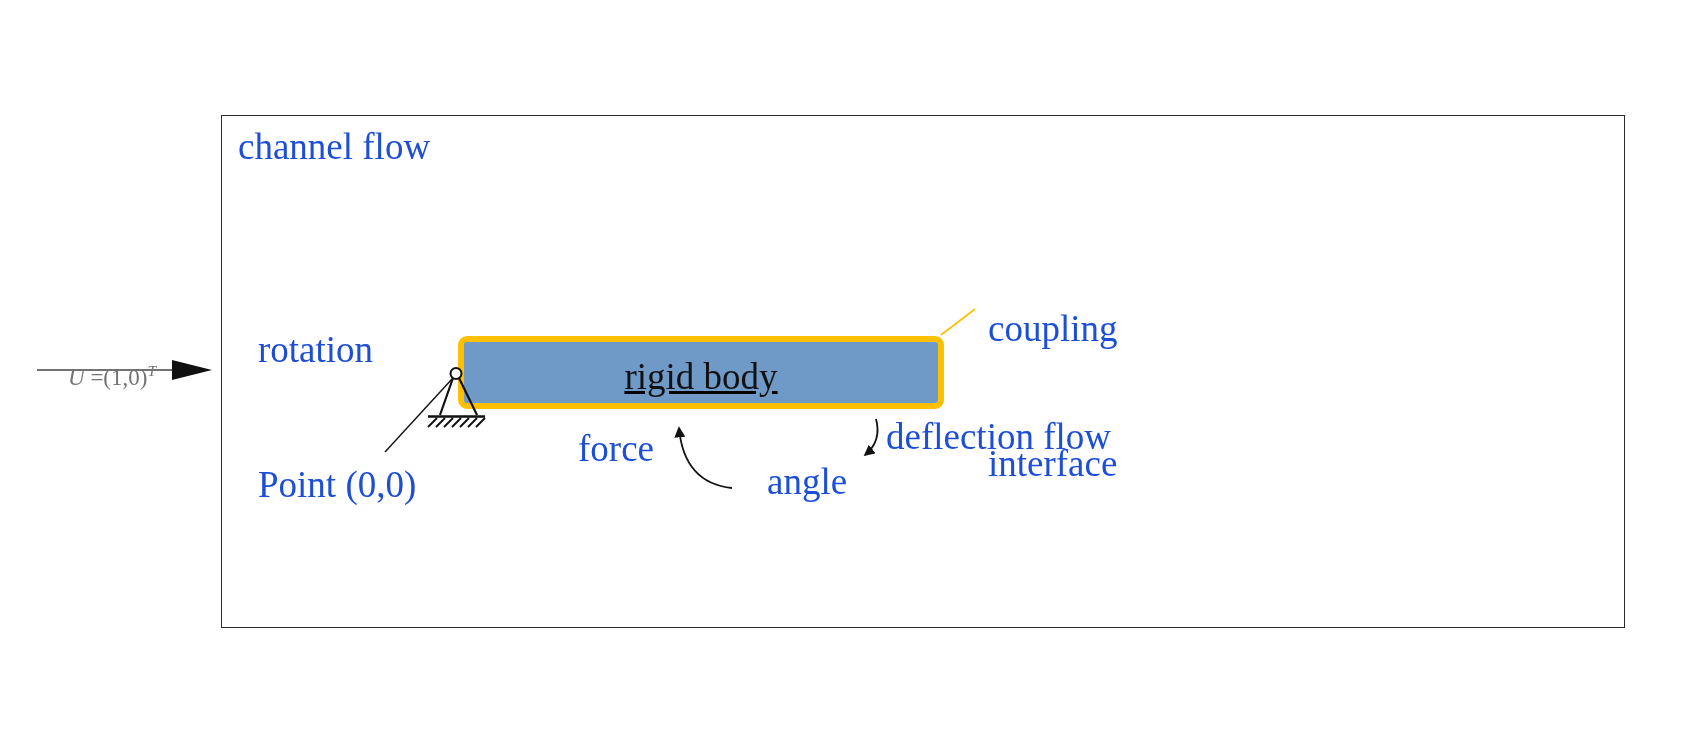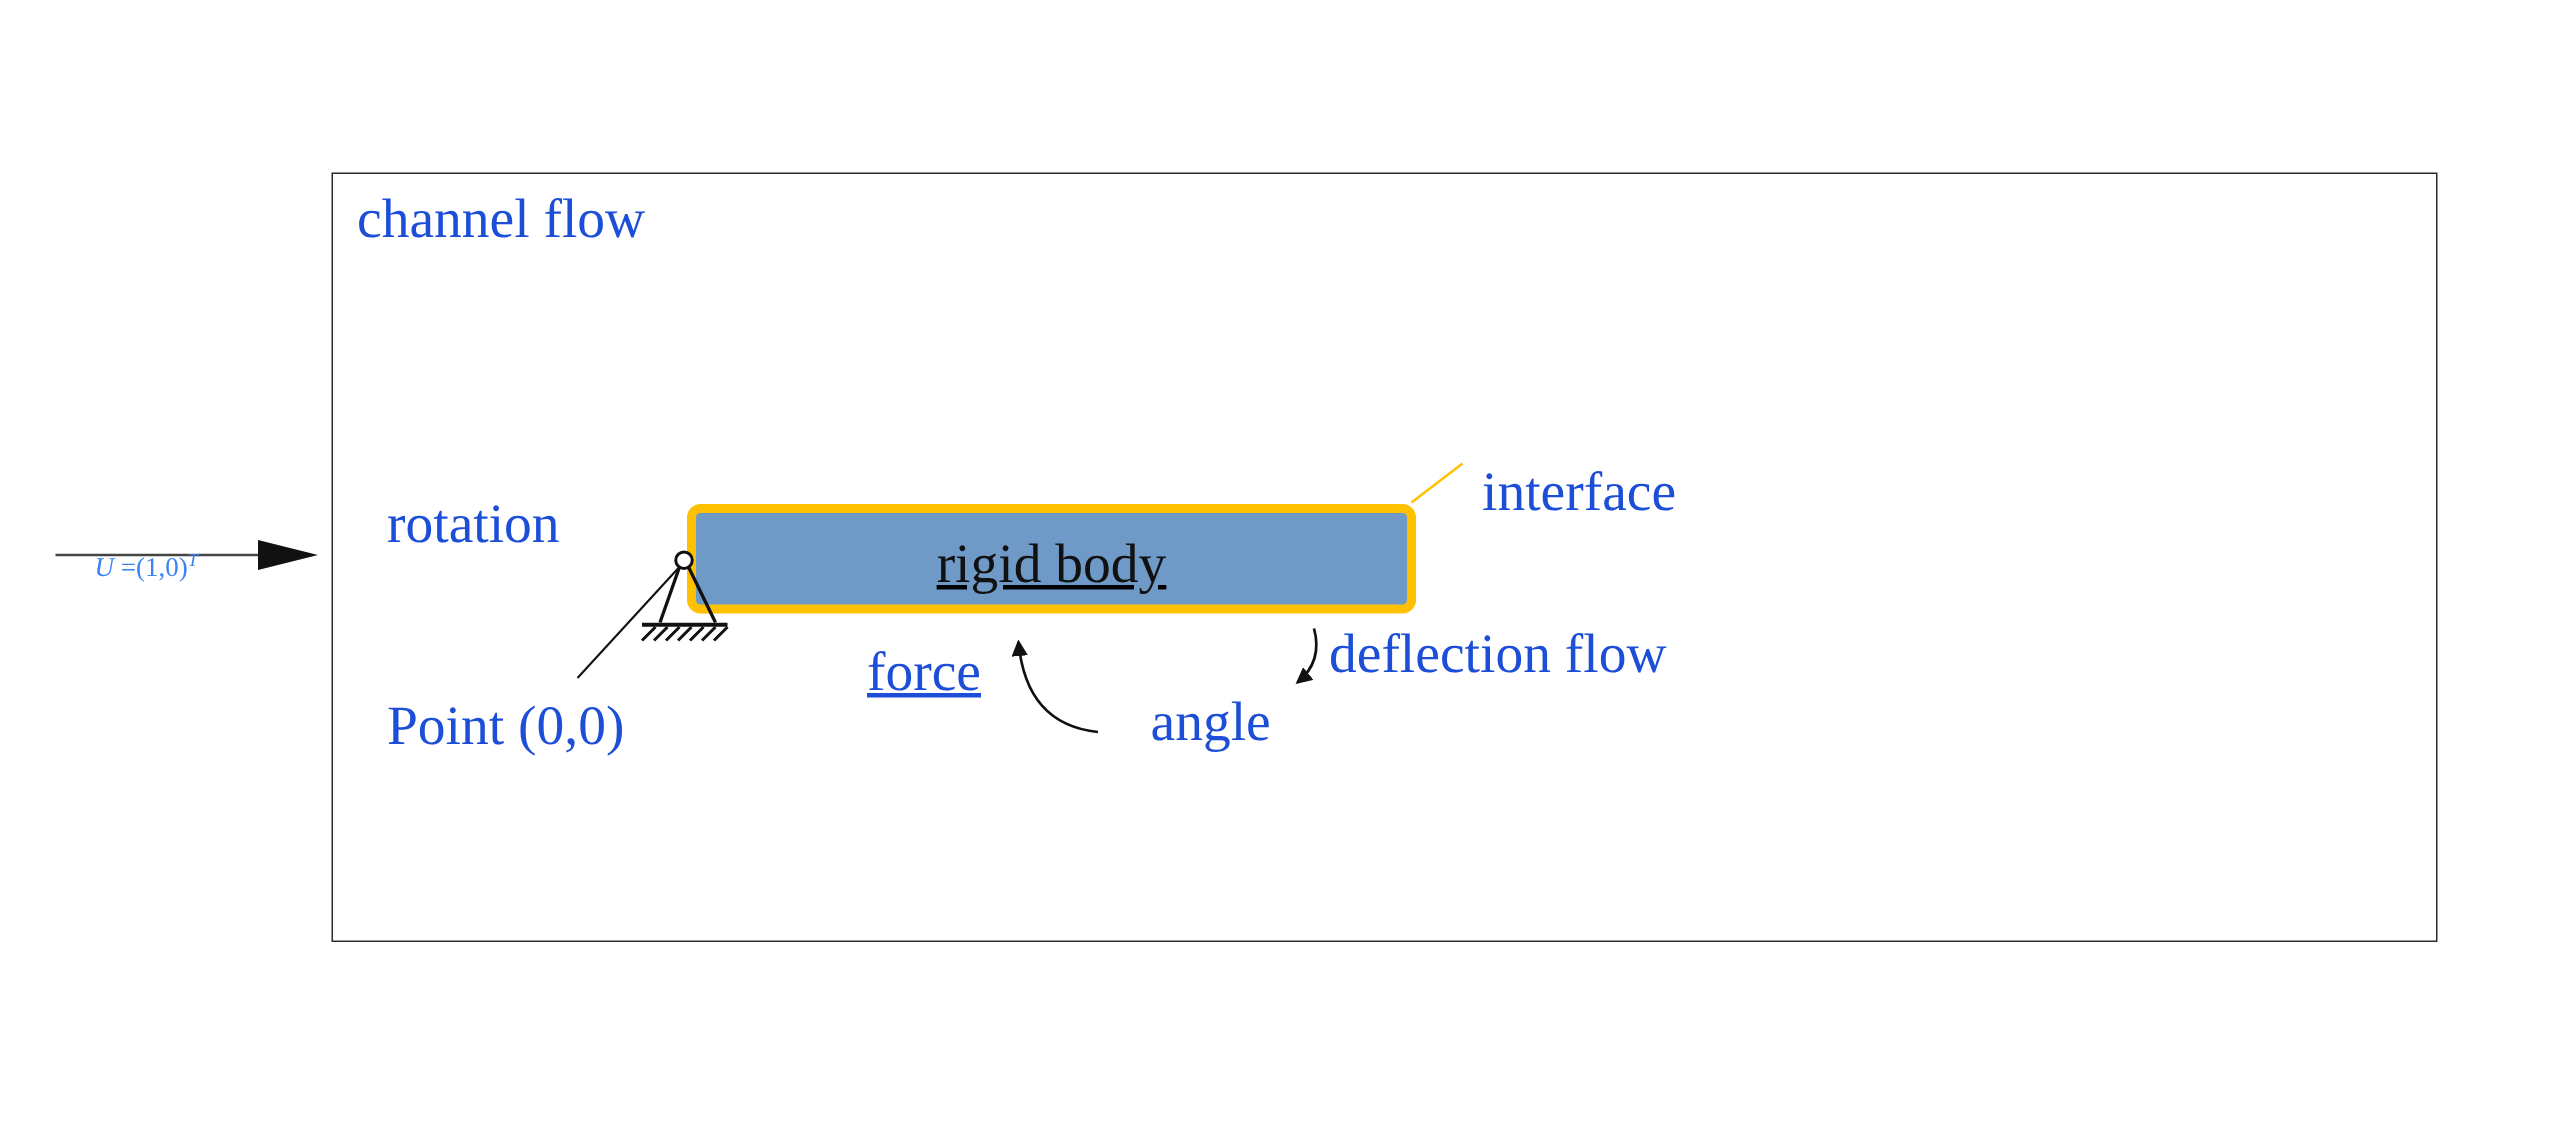--- a/index.html
+++ b/index.html
@@ -29,32 +29,32 @@
     top: 115px;
     width: 1404px;
     height: 513px;
     border: 1.5px solid #2b2b2b;
     box-sizing: border-box;
     background: #ffffff;
   }
   #channel-flow-label { left: 238px; top: 124px; }
   #rotation-point-label { left: 258px; top: 237px; }
   #coupling-interface-label { left: 988px; top: 216px; }
-  #force-label { left: 578px; top: 426px; text-decoration: underline; }
+  #force-label { left: 578px; top: 426px; }
   #fluid-label { left: 767px; top: 459px; }
   #deflection-angle-label { left: 886px; top: 414px; }
   #rot-spring-label { left: 258px; top: 463px; }
 
   #inflow-label {
     position: absolute;
     left: 45px;
     top: 330px;
-    font-size: 18px;
+    font-size: 23px;
     line-height: 32px;
-    color: #3b82f6;
+    color: #737373;
     white-space: pre;
   }
   #inflow-label .math-it { font-style: italic; }
   #inflow-label sup {
     font-size: 0.68em;
     font-style: italic;
     vertical-align: super;
     line-height: 0;
   }
 
@@ -141,20 +141,21 @@
   <div class="label" id="rotation-point-label">
     <div>rotation</div>
     <div>Point (0,0)</div>
   </div>
 
   <div id="inflow-label">
     <span class="math-it">U</span><span> =</span><span>(1,0)</span><sup>T</sup>
   </div>
 
   <div class="label" id="coupling-interface-label">
+    <div>coupling</div>
     <div>interface</div>
   </div>
 
   <div class="label" id="force-label">force</div>
 
   <div class="label" id="fluid-label">angle</div>
 
   <div class="label" id="deflection-angle-label">deflection flow</div>
 
 

